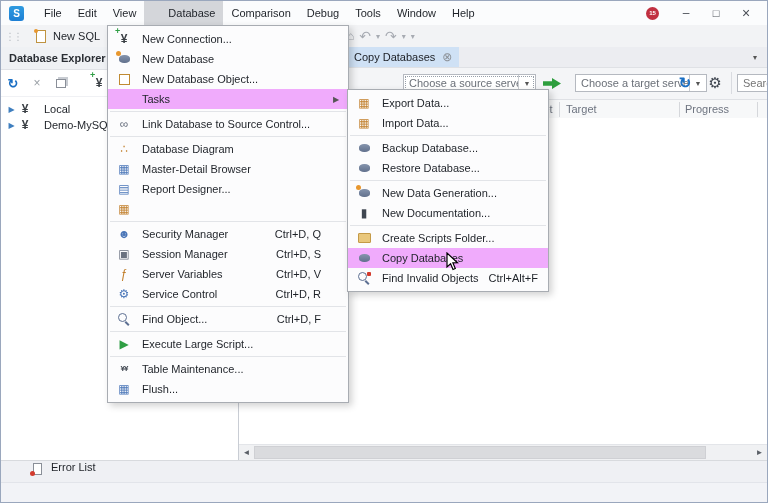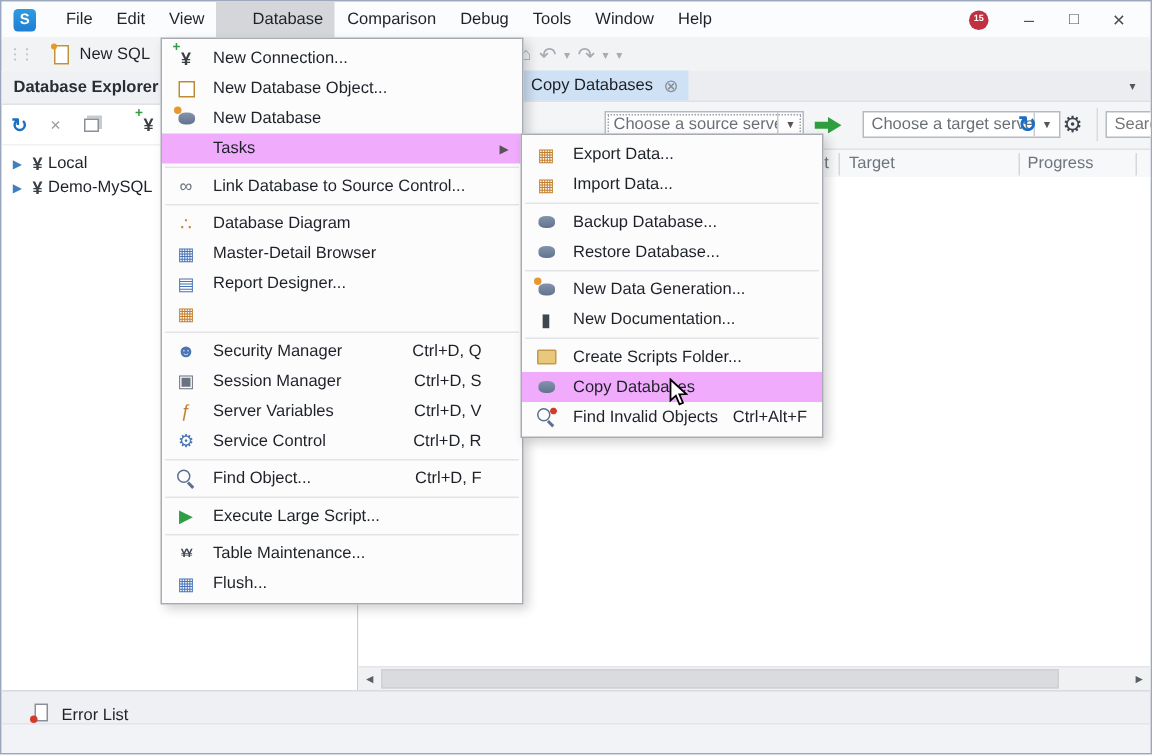--- a/index.html
+++ b/index.html
@@ -49,21 +49,21 @@
 
   
   .explorer{position:absolute;left:0;top:46px;width:237px;bottom:41px;background:#fff;border-right:1px solid #c9cdd4;}
   .exp-header{height:22px;background:#eff1f4;border-bottom:1px solid #e0e2e6;font-weight:bold;line-height:22px;padding-left:8px;color:#2a2e34;}
   .exp-toolbar{height:26px;display:flex;align-items:center;padding-left:4px;gap:8px;border-bottom:1px solid #f0f1f4;}
   .exp-refresh{color:#1a6fc4;font-weight:bold;font-size:13px;}
   .exp-x{color:#9aa0a6;font-size:12px;}
   .exp-plug-gap{margin-left:14px;}
   .trow{height:16px;display:flex;align-items:center;padding-left:4px;}
   .tcaret{width:13px;color:#3f7fbf;font-size:8px;text-align:center;}
-  .tlabel{margin-left:0;}
+  .tlabel{margin-left:12px;}
 
   
   .docarea{position:absolute;left:238px;top:46px;right:0;bottom:41px;background:#fff;}
   .tabbar{position:relative;height:20px;background:#ecedf1;border-bottom:1px solid #dfe1e5;}
   .tab-sliver{position:absolute;left:104px;top:0;width:4px;height:20px;background:#f5f6f8;border:1px solid #d6d8dc;box-sizing:border-box;}
   .tab{position:absolute;left:108px;top:0;height:20px;background:#cfe1f5;display:flex;align-items:center;padding:0 7px;gap:7px;color:#1b1e24;}
   .tab-close{color:#8b9097;font-size:12px;}
   .tab-caret{position:absolute;right:10px;top:0;height:20px;display:flex;align-items:center;color:#555;font-size:8px;}
   .doc-toolbar{position:relative;height:31px;background:#f4f5f7;border-bottom:1px solid #dfe1e5;}
   .combo{position:absolute;top:6px;height:18px;background:#fff;border:1px solid #b5b9c0;box-sizing:border-box;display:flex;align-items:center;}
@@ -77,21 +77,21 @@
   .searchbox{position:absolute;left:498px;top:6px;width:80px;height:18px;box-sizing:border-box;border:1px solid #b5b9c0;background:#fff;font:11px "Liberation Sans",sans-serif;padding:0 0 0 5px;color:#6b7078;}
   .grid-header{position:relative;height:19px;background:#f7f8f9;border-bottom:1px solid #e1e3e7;color:#6e7480;}
   .gh-cell{position:absolute;top:0;height:19px;line-height:19px;padding-left:6px;overflow:hidden;white-space:nowrap;box-sizing:border-box;}
   .gh-div{position:absolute;top:2px;width:1px;height:15px;background:#d5d7db;}
   .grid-body{position:absolute;left:0;right:0;top:71px;bottom:16px;background:#fff;}
   .hscroll{position:absolute;left:0;right:0;bottom:1px;height:15px;background:#f0f1f3;border-top:1px solid #e3e5e9;}
   .hs-btn{position:absolute;top:0;width:15px;height:15px;display:flex;align-items:center;justify-content:center;font-size:8px;color:#5a5f66;}
   .hs-thumb{position:absolute;left:15px;top:1px;width:452px;height:13px;background:#dadbde;border:1px solid #cfd0d4;box-sizing:border-box;}
 
   
-  .errorbar{position:absolute;left:0;right:0;bottom:19px;height:22px;background:#eff0f4;border-top:1px solid #d8dade;display:flex;align-items:flex-end;padding-left:18px;gap:6px;}
+  .errorbar{position:absolute;left:0;right:0;bottom:19px;height:22px;background:#eff0f4;border-top:1px solid #d8dade;display:flex;align-items:flex-start;padding-left:28px;gap:6px;}
   .statusbar{position:absolute;left:0;right:0;bottom:0;height:19px;background:#f2f3f7;border-top:1px solid #e2e4ea;}
 
   
   .menupanel{position:absolute;background:#fcfcfd;border:1px solid #a8acb2;box-shadow:3px 3px 7px rgba(0,0,0,.18);padding:3px 0;z-index:50;}
   .mp-main{left:106px;top:24px;width:240px;}
   .mp-sub{left:346px;top:88px;width:200px;z-index:60;}
   .mrow{height:20px;display:flex;align-items:center;}
   .mrow .gi{margin-left:8px;}
   .ml{margin-left:10px;flex:1;white-space:nowrap;}
   .ms{margin-right:12px;color:#1e2228;white-space:nowrap;}
@@ -225,28 +225,28 @@
 
   <div class="menupanel mp-main">
 
   <div class="mrow">
         <span class="gi gi-plug">¥</span>
         <span class="ml">New Connection...</span>
         <span class="ms"></span>
         <span class="ma" style="visibility: hidden;">▶</span>
       </div>
       <div class="mrow">
+        <span class="gi gi-db gi-db-star"></span>
+        <span class="ml">New Database</span>
+        <span class="ms"></span>
+        <span class="ma" style="visibility: hidden;">▶</span>
+      </div>
+      <div class="mrow">
         <span class="gi gi-box"></span>
         <span class="ml">New Database Object...</span>
-        <span class="ms"></span>
-        <span class="ma" style="visibility: hidden;">▶</span>
-      </div>
-      <div class="mrow">
-        <span class="gi gi-db gi-db-star"></span>
-        <span class="ml">New Database</span>
         <span class="ms"></span>
         <span class="ma" style="visibility: hidden;">▶</span>
       </div>
       <div class="mrow hl">
         <span class="gi noicon"></span>
         <span class="ml">Tasks</span>
         <span class="ms"></span>
         <span class="ma">▶</span>
       </div>
       <div class="msep"></div>

